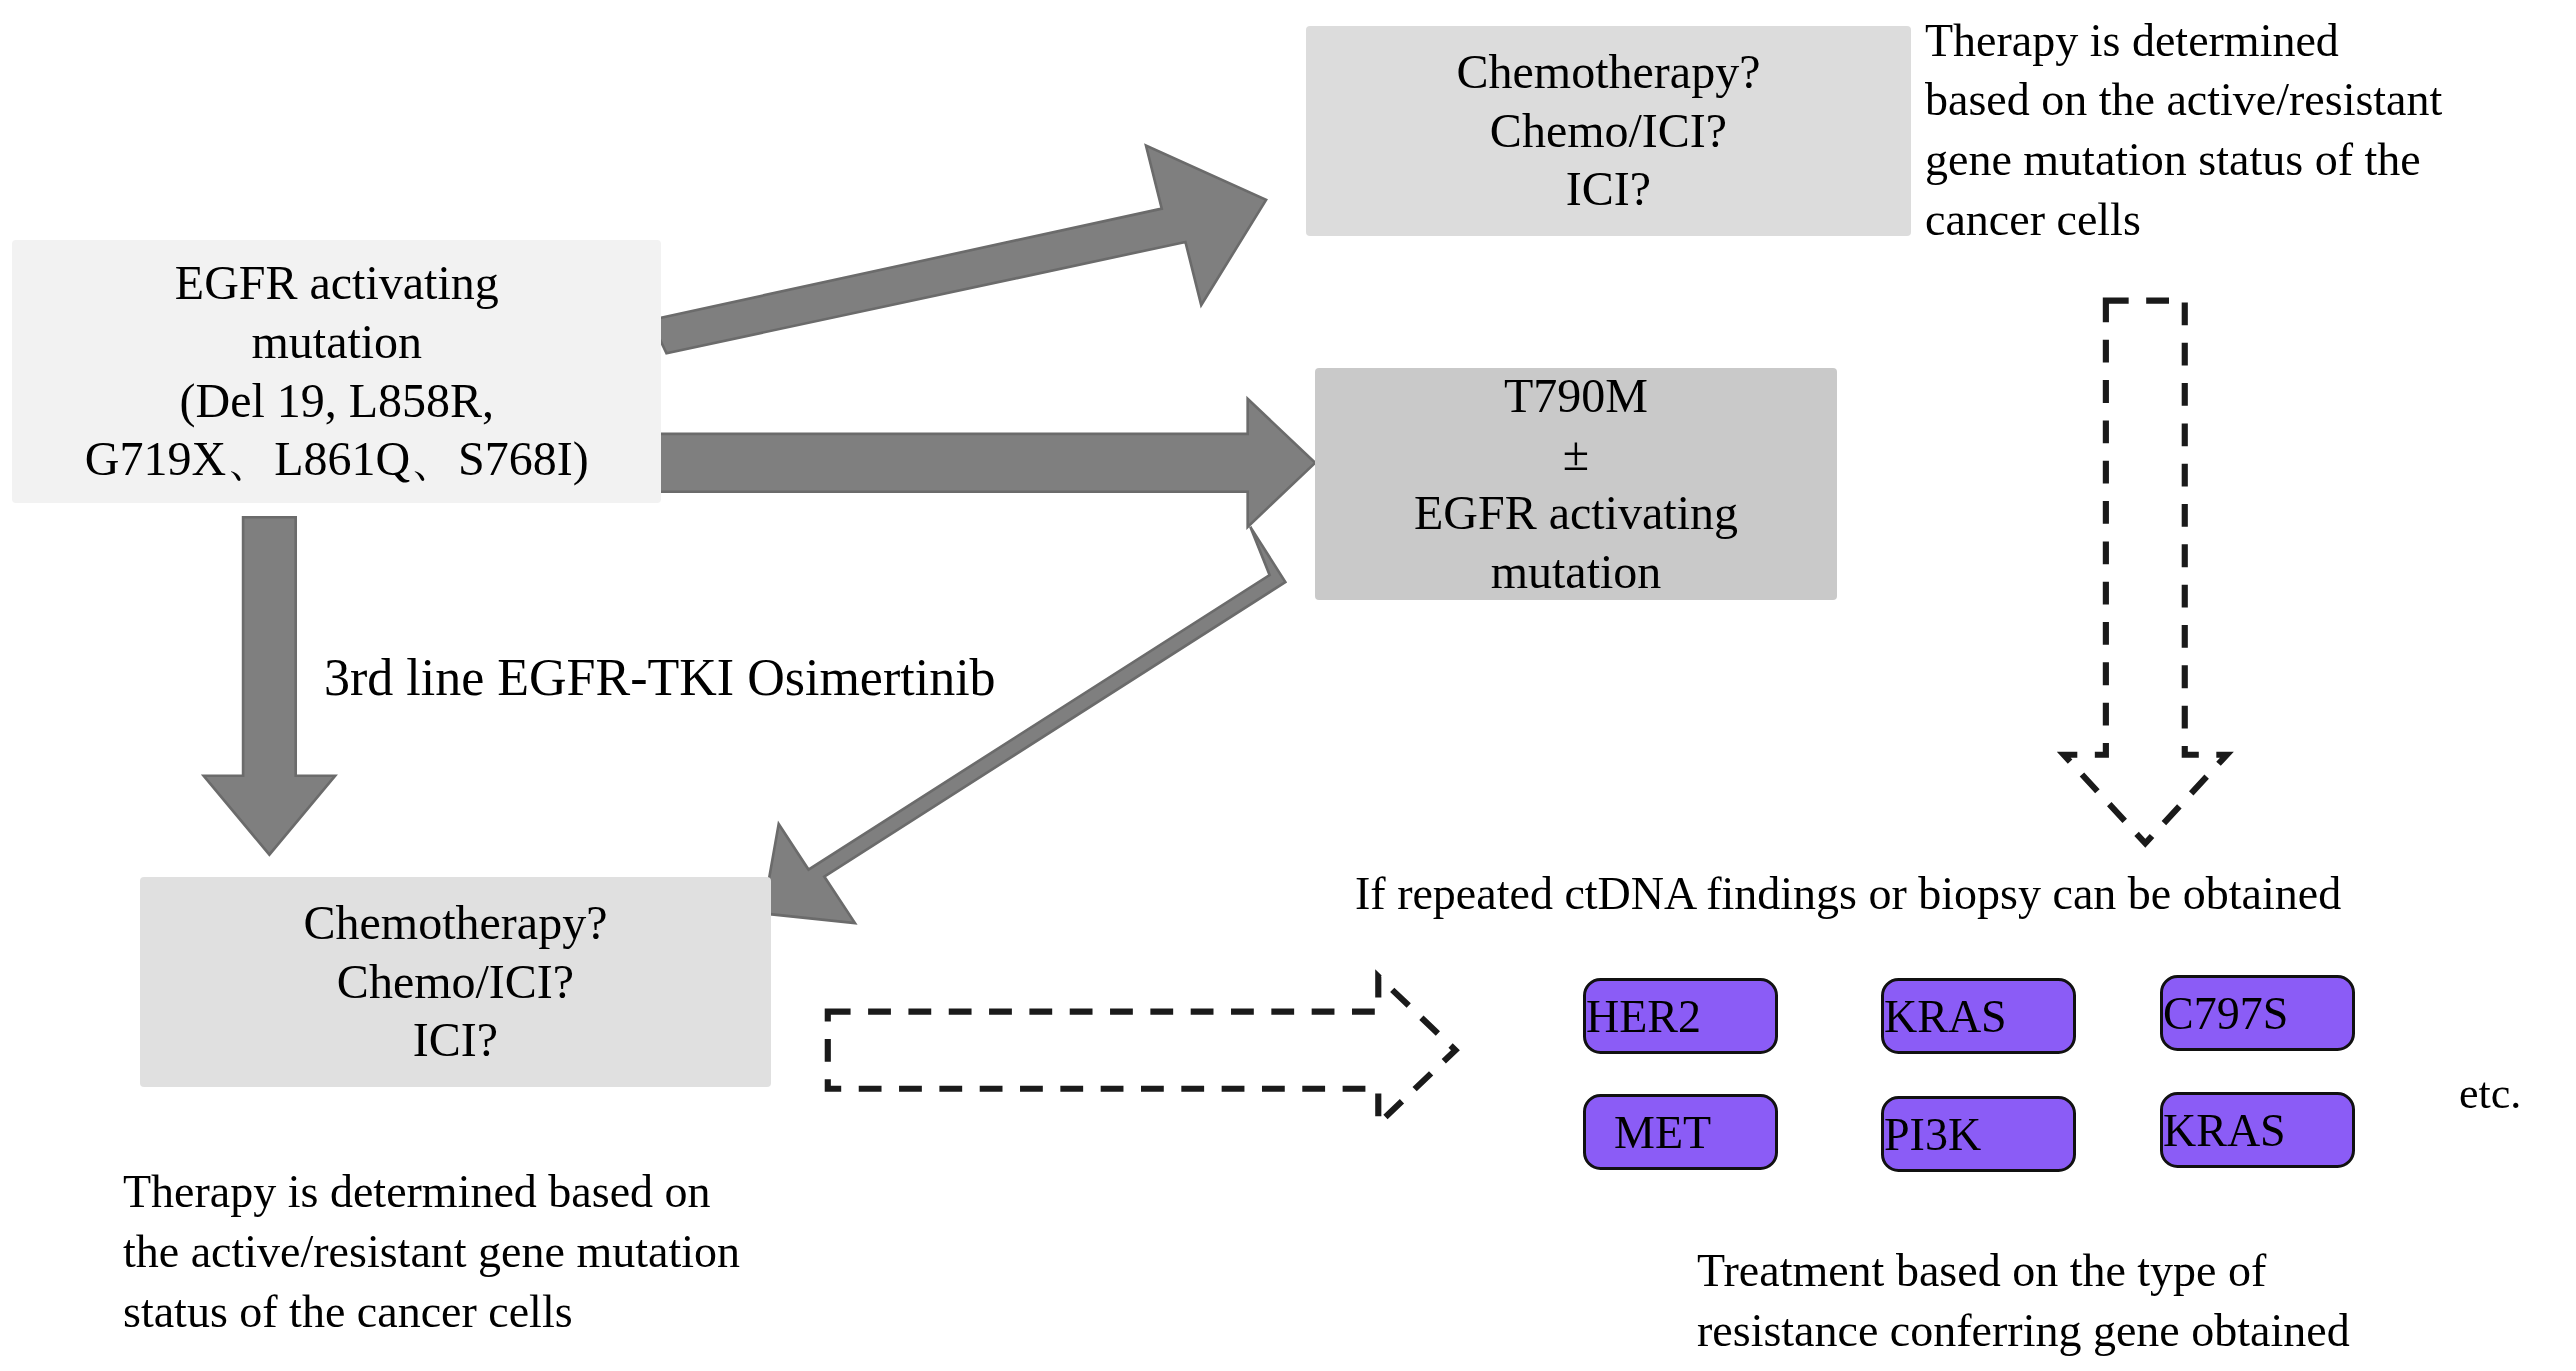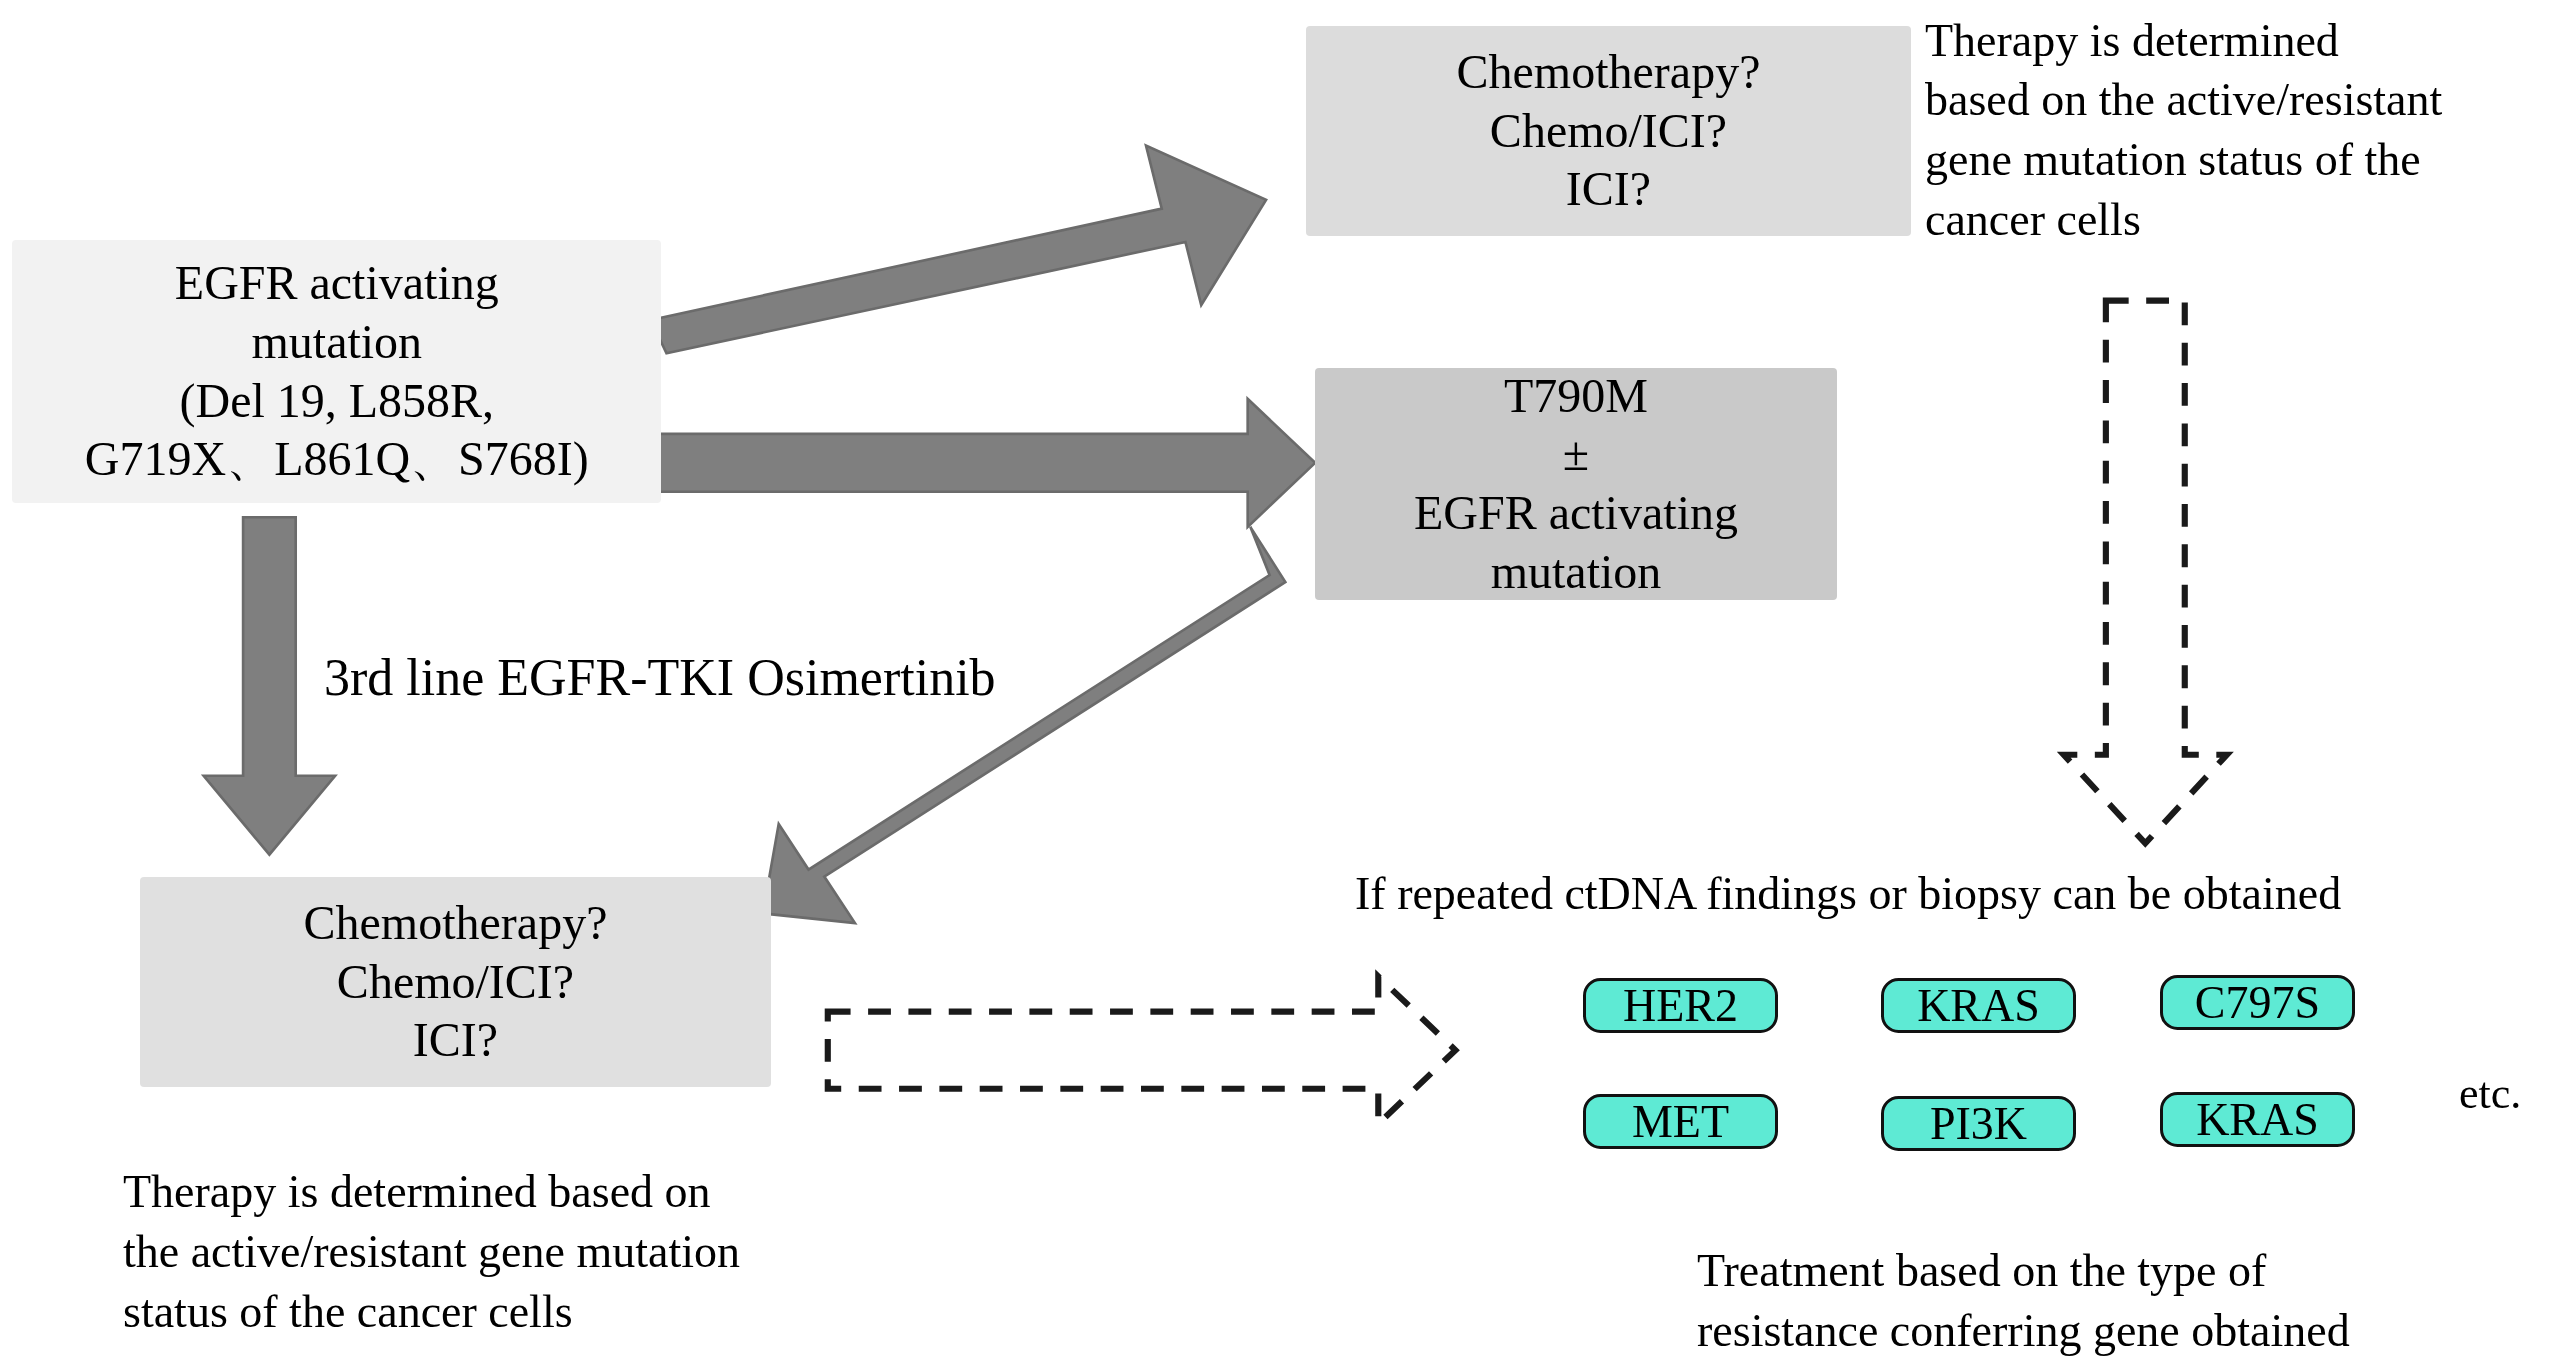--- a/index.html
+++ b/index.html
@@ -22,22 +22,22 @@
   #txt-top-right{left:1925px;top:10.5px;width:640px;font-size:46px;}
   #txt-arrow-upper{left:793px;top:294px;width:605px;font-size:44px;text-align:center;}
   #txt-arrow-down{left:324px;top:644px;font-size:52px;white-space:nowrap;}
   #txt-ctdna{left:1355px;top:864px;font-size:46px;white-space:nowrap;}
   #txt-bottom-left{left:123px;top:1162px;width:807px;font-size:46px;}
   #txt-bottom-right{left:1697px;top:1241px;width:877px;font-size:46px;text-align:left;}
   #txt-etc{left:2459px;top:1065px;font-size:44px;}
 
   
   .chip{position:absolute;box-sizing:border-box;border:3.5px solid #111;border-radius:17.5px;
-        background:#5eead4;display:flex;align-items:center;justify-content:center;
-        font-size:46px;width:195px;height:55px;}
+        background:#8b5cf6;display:flex;align-items:center;justify-content:flex-start;
+        font-size:46px;width:195px;height:76px;}
 
   svg.layer{position:absolute;left:0;top:0;width:2576px;height:1371px;pointer-events:none;}
   .solidarrow{fill:#7f7f7f;stroke:#6b6b6b;stroke-width:3;}
   .dasharrow{fill:none;stroke:#1a1a1a;stroke-width:7;stroke-dasharray:26 20;}
 </style>
 </head>
 <body>
 
 <div id="stage">
 
@@ -97,21 +97,21 @@
 
   <div class="chip" style="left:1583px;top:978px;">
       <span>HER2</span>
     </div>
   <div class="chip" style="left:1881px;top:978px;">
       <span>KRAS</span>
     </div>
   <div class="chip" style="left:2160px;top:975px;">
       <span>C797S</span>
     </div>
-  <div class="chip" style="left:1583px;top:1094px;">
+  <div class="chip" style="left:1583px;top:1094px;padding-left:28px;">
       <span>MET</span>
     </div>
   <div class="chip" style="left:1881px;top:1096px;">
       <span>PI3K</span>
     </div>
   <div class="chip" style="left:2160px;top:1092px;">
       <span>KRAS</span>
     </div>
 
 </div>

